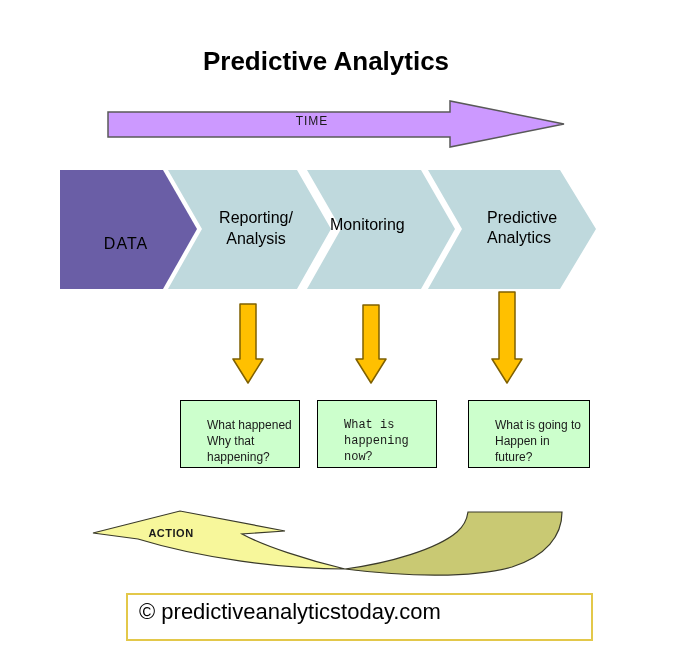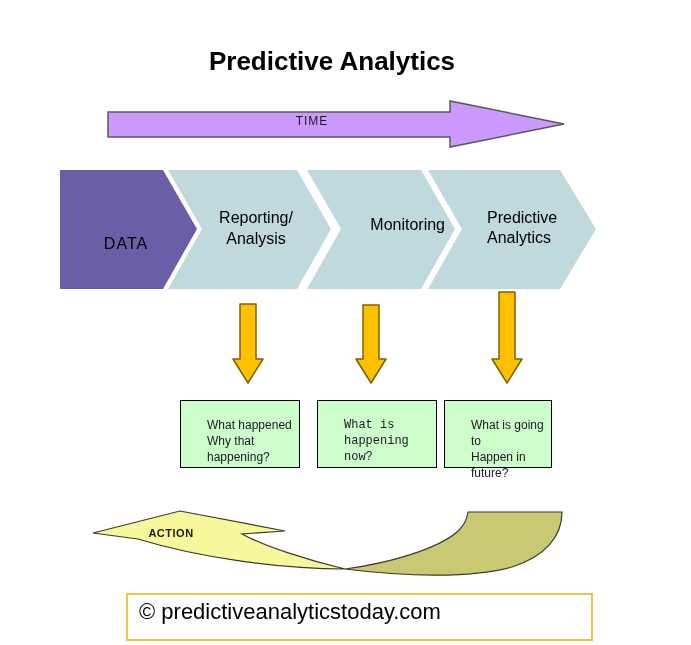--- a/index.html
+++ b/index.html
@@ -5,48 +5,48 @@
   html, body { margin:0; padding:0; background:#ffffff; }
   .canvas {
     position:relative; width:691px; height:645px; background:#ffffff;
     font-family:"Liberation Sans", sans-serif; overflow:hidden;
   }
   .abs { position:absolute; }
   svg.layer { position:absolute; left:0; top:0; display:block; }
 
   .title {
     top:46px; left:0; width:652px; text-align:center;
-    font-size:26px; font-weight:bold; color:var(--title_text);padding-left:6px;
+    font-size:26px; font-weight:bold; color:var(--title_text);
   }
   .time-label {
     left:108px; top:114px; width:408px; text-align:center;
     font-size:12px; letter-spacing:1px; color:#1a1a1a;
   }
   .stage-label { font-weight:normal; font-size:16px; color:#000000; }
   .stage-data    { left:66px;  top:229px; width:120px; text-align:center; letter-spacing:1px;margin-top:6px; }
   .stage-rep     { left:201px; top:207px; width:110px; text-align:center; line-height:21px; }
-  .stage-mon     { left:330px; top:216px; width:115px; text-align:right; }
+  .stage-mon     { left:330px; top:216px; width:115px; text-align:left; }
   .stage-pred    { left:487px; top:208px; width:110px; text-align:left;  line-height:20px; }
 
   .time-shape   { fill:var(--time_fill);        stroke:var(--time_stroke); stroke-width:1.5; }
   .chev-data    { fill:var(--stage_data_fill); }
   .chev-blue    { fill:var(--stage_blue_fill); }
   .down-arrow   { fill:var(--down_arrow_fill);  stroke:var(--down_arrow_stroke); stroke-width:1.5; stroke-linejoin:round; }
   .swoosh-dark  { fill:var(--swoosh_dark_fill);  stroke:var(--swoosh_stroke); stroke-width:1.2; }
   .swoosh-light { fill:var(--swoosh_light_fill); stroke:var(--swoosh_stroke); stroke-width:1.2; }
 
   .question-box {
     top:400px; width:120px; height:68px; box-sizing:border-box;
     background:var(--box_fill); border:1px solid var(--box_stroke);
     font-size:12px; line-height:16px; color:#1a1a1a;
     padding:16px 5px 0 26px;
   }
   .qb1 { left:180px; }
   .qb2 { left:317px;font-family:Liberation Mono, monospace; }
-  .qb3 { left:444px; width:108px; }
+  .qb3 { left:468px; width:122px; }
 
   .action-label {
     left:143px; top:527px; width:56px; text-align:center;
     font-size:11px; font-weight:bold; color:#1a1a1a; letter-spacing:0.5px;
   }
 
   .footer-box {
     left:126px; top:593px; width:467px; height:48px; box-sizing:border-box;
     border:2px solid var(--footer_border); background:#ffffff;
     font-size:22px; line-height:34px; color:#000000; padding-left:11px;

